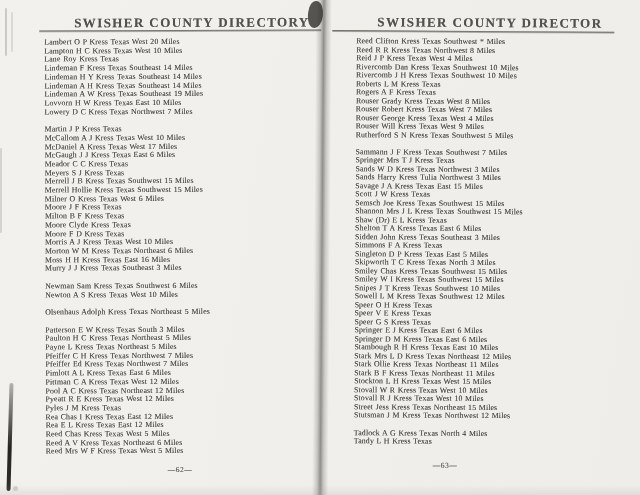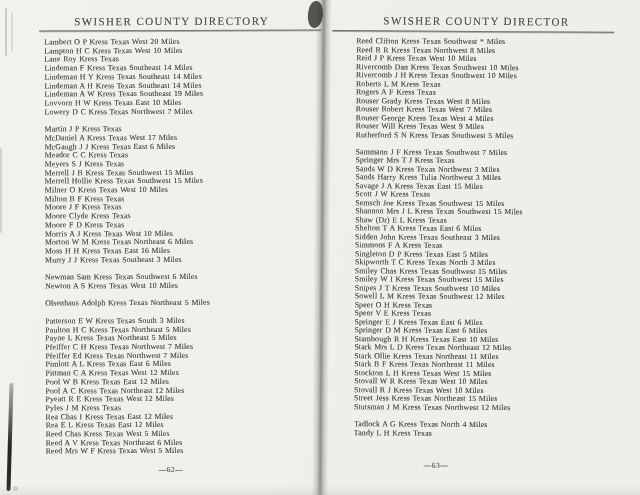--- a/index.html
+++ b/index.html
@@ -15,26 +15,26 @@
   .scan::after{
     content:"";position:absolute;left:0;right:0;bottom:0;height:10px;
     background:linear-gradient(to top,rgba(170,168,160,0.22),rgba(0,0,0,0));
     pointer-events:none;
   }
   .page{position:absolute;top:0;height:495px;}
   .page-left{left:0;width:322px;transform:rotate(-0.2deg);}
   .page-right{left:330px;width:310px;transform:rotate(0.35deg);}
   .header{
     position:absolute;top:15px;
-    font-size:11px;font-weight:normal;letter-spacing:1.4px;
+    font-size:13px;font-weight:bold;letter-spacing:1.4px;
     color:#53514b;white-space:nowrap;
     text-shadow:0 0 0.5px rgba(83,81,75,0.55);
   }
   .page-left .header{left:75px;}
-  .page-right .header{left:52px;}
+  .page-right .header{left:46px;}
   .rule{
     position:absolute;height:2px;border:none;margin:0;
     background:linear-gradient(to bottom,#5a5852,rgba(120,117,110,0.35));
   }
   .page-left .rule{top:30px;left:40px;width:282px;}
   .page-right .rule{top:31px;left:1px;width:282px;}
   .entries{
     position:absolute;top:38px;
     color:#4b4a45;
     text-shadow:0 0 0.5px rgba(75,74,69,0.6);
@@ -43,20 +43,21 @@
   .page-left .entries{left:45px;}
   .page-right .entries{left:25px;}
   .entry{font-size:7.8px;white-space:nowrap;}
   .page-left .entry{line-height:8.7px;}
   .page-right .entry{line-height:8.5px;}
   .group{margin:0 0 8.8px 0;}
   .group:last-child{margin-bottom:0;}
   .pagenum{
     position:absolute;font-size:7.5px;color:#55534d;letter-spacing:0.5px;
     text-shadow:0 0 0.5px rgba(85,83,77,0.5);
+    margin-left:9px;
   }
   .page-left .pagenum{top:465px;left:158px;}
   .page-right .pagenum{top:461px;left:95px;}
   
   .gutter-shadow{
     position:absolute;left:314px;top:0;width:16px;height:495px;
     background:linear-gradient(to right,
       rgba(82,79,72,0) 0%,rgba(82,79,72,0.25) 30%,
       rgba(58,56,50,0.52) 50%,
       rgba(82,79,72,0.25) 70%,rgba(82,79,72,0) 100%);
@@ -94,29 +95,30 @@
           <div class="entry">Lane Roy Kress Texas</div>
           <div class="entry">Lindeman F Kress Texas Southeast 14 Miles</div>
           <div class="entry">Lindeman H Y Kress Texas Southeast 14 Miles</div>
           <div class="entry">Lindeman A H Kress Texas Southeast 14 Miles</div>
           <div class="entry">Lindeman A W Kress Texas Southeast 19 Miles</div>
           <div class="entry">Lovvorn H W Kress Texas East 10 Miles</div>
           <div class="entry">Lowery D C Kress Texas Northwest 7 Miles</div>
         </div>
         <div class="group">
           <div class="entry">Martin J P Kress Texas</div>
+          <div class="entry">McCallom A J Kress Texas West 10 Miles</div>
           <div class="entry">McDaniel A Kress Texas West 17 Miles</div>
           <div class="entry">McGaugh J J Kress Texas East 6 Miles</div>
           <div class="entry">Meador C C Kress Texas</div>
           <div class="entry">Meyers S J Kress Texas</div>
           <div class="entry">Merrell J B Kress Texas Southwest 15 Miles</div>
           <div class="entry">Merrell Hollie Kress Texas Southwest 15 Miles</div>
-          <div class="entry">Milner O Kress Texas West 10 Miles</div>
+          <div class="entry">Milner O Kress Texas West 6 Miles</div>
+          <div class="entry">Moore J F Kress Texas</div>
           <div class="entry">Milton B F Kress Texas</div>
-          <div class="entry">Moore J F Kress Texas</div>
           <div class="entry">Moore Clyde Kress Texas</div>
           <div class="entry">Moore F D Kress Texas</div>
           <div class="entry">Morris A J Kress Texas West 10 Miles</div>
           <div class="entry">Morton W M Kress Texas Northeast 6 Miles</div>
           <div class="entry">Moss H H Kress Texas East 16 Miles</div>
           <div class="entry">Murry J J Kress Texas Southeast 3 Miles</div>
         </div>
         <div class="group">
           <div class="entry">Newman Sam Kress Texas Southwest 6 Miles</div>
           <div class="entry">Newton A S Kress Texas West 10 Miles</div>
@@ -125,42 +127,41 @@
           <div class="entry">Olsenhaus Adolph Kress Texas Northeast 5 Miles</div>
         </div>
         <div class="group">
           <div class="entry">Patterson E W Kress Texas South 3 Miles</div>
           <div class="entry">Paulton H C Kress Texas Northeast 5 Miles</div>
           <div class="entry">Payne L Kress Texas Northeast 5 Miles</div>
           <div class="entry">Pfeiffer C H Kress Texas Northwest 7 Miles</div>
           <div class="entry">Pfeiffer Ed Kress Texas Northwest 7 Miles</div>
           <div class="entry">Pimlott A L Kress Texas East 6 Miles</div>
           <div class="entry">Pittman C A Kress Texas West 12 Miles</div>
-          <div class="entry">Pool W B Kress Texas East 12 Miles</div>
           <div class="entry">Pool A C Kress Texas Northeast 12 Miles</div>
           <div class="entry">Pyeatt R E Kress Texas West 12 Miles</div>
           <div class="entry">Pyles J M Kress Texas</div>
           <div class="entry">Rea Chas I Kress Texas East 12 Miles</div>
           <div class="entry">Rea E L Kress Texas East 12 Miles</div>
           <div class="entry">Reed Chas Kress Texas West 5 Miles</div>
           <div class="entry">Reed A V Kress Texas Northeast 6 Miles</div>
           <div class="entry">Reed Mrs W F Kress Texas West 5 Miles</div>
         </div>
       </div>
     <div class="pagenum">—62—</div>
   </div>
 
   <div class="page page-right">
     <div class="header">SWISHER COUNTY DIRECTOR</div>
     <div class="rule"></div>
     <div class="entries">
         <div class="group">
           <div class="entry">Reed Clifton Kress Texas Southwest * Miles</div>
           <div class="entry">Reed R R Kress Texas Northwest 8 Miles</div>
-          <div class="entry">Reid J P Kress Texas West 10 Miles</div>
+          <div class="entry">Reid J P Kress Texas West 4 Miles</div>
           <div class="entry">Rivercomb Dan Kress Texas Southwest 10 Miles</div>
           <div class="entry">Rivercomb J H Kress Texas Southwest 10 Miles</div>
           <div class="entry">Roberts L M Kress Texas</div>
           <div class="entry">Rogers A F Kress Texas</div>
           <div class="entry">Rouser Grady Kress Texas West 8 Miles</div>
           <div class="entry">Rouser Robert Kress Texas West 7 Miles</div>
           <div class="entry">Rouser George Kress Texas West 4 Miles</div>
           <div class="entry">Rouser Will Kress Texas West 9 Miles</div>
           <div class="entry">Rutherford S N Kress Texas Southwest 5 Miles</div>
         </div>
@@ -178,20 +179,21 @@
           <div class="entry">Sidden John Kress Texas Southeast 3 Miles</div>
           <div class="entry">Simmons F A Kress Texas</div>
           <div class="entry">Singleton D P Kress Texas East 5 Miles</div>
           <div class="entry">Skipworth T C Kress Texas North 3 Miles</div>
           <div class="entry">Smiley Chas Kress Texas Southwest 15 Miles</div>
           <div class="entry">Smiley W I Kress Texas Southwest 15 Miles</div>
           <div class="entry">Snipes J T Kress Texas Southwest 10 Miles</div>
           <div class="entry">Sowell L M Kress Texas Southwest 12 Miles</div>
           <div class="entry">Speer O H Kress Texas</div>
           <div class="entry">Speer V E Kress Texas</div>
+          <div class="entry">Speer G S Kress Texas</div>
           <div class="entry">Springer E J Kress Texas East 6 Miles</div>
           <div class="entry">Springer D M Kress Texas East 6 Miles</div>
           <div class="entry">Stambough R H Kress Texas East 10 Miles</div>
           <div class="entry">Stark Mrs L D Kress Texas Northeast 12 Miles</div>
           <div class="entry">Stark Ollie Kress Texas Northeast 11 Miles</div>
           <div class="entry">Stark B F Kress Texas Northeast 11 Miles</div>
           <div class="entry">Stockton L H Kress Texas West 15 Miles</div>
           <div class="entry">Stovall W R Kress Texas West 10 Miles</div>
           <div class="entry">Stovall R J Kress Texas West 10 Miles</div>
           <div class="entry">Street Jess Kress Texas Northeast 15 Miles</div>

